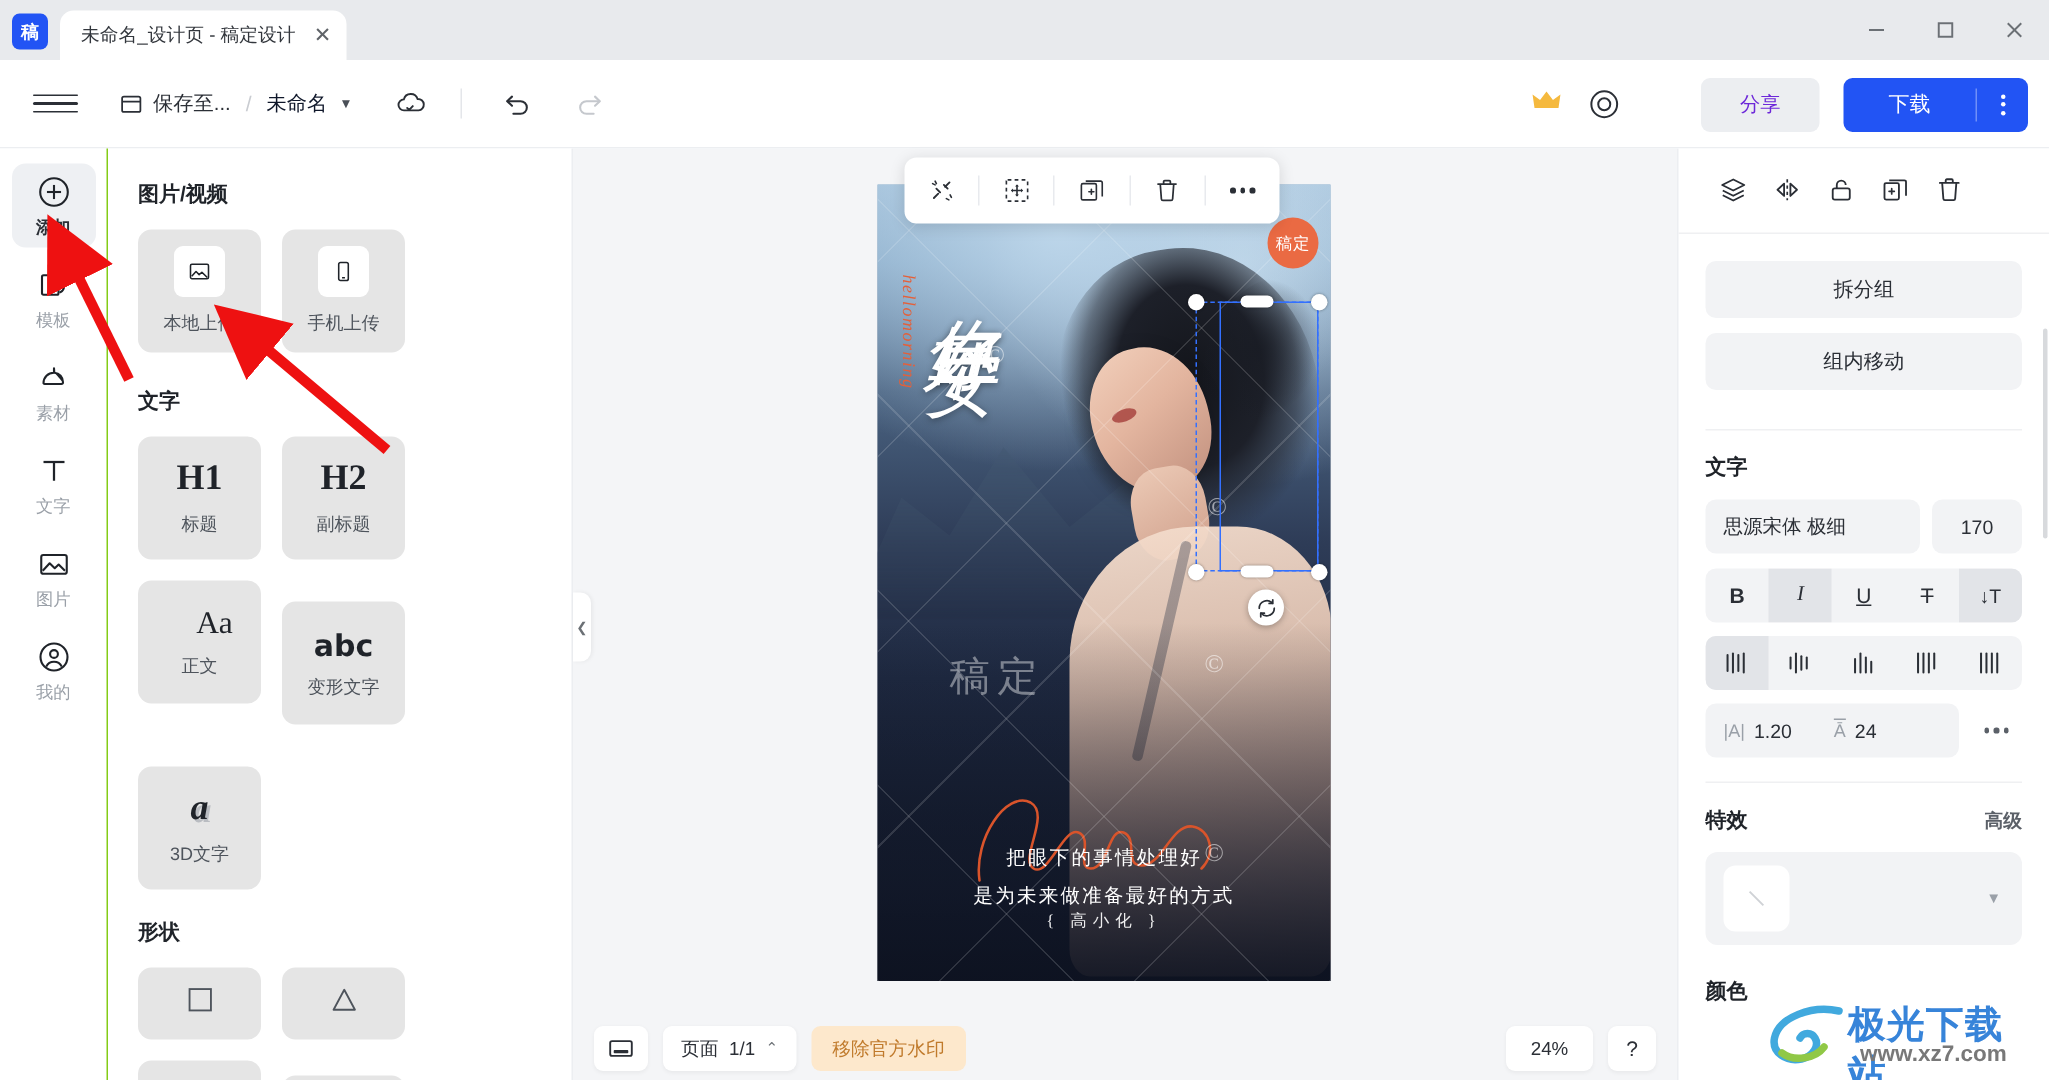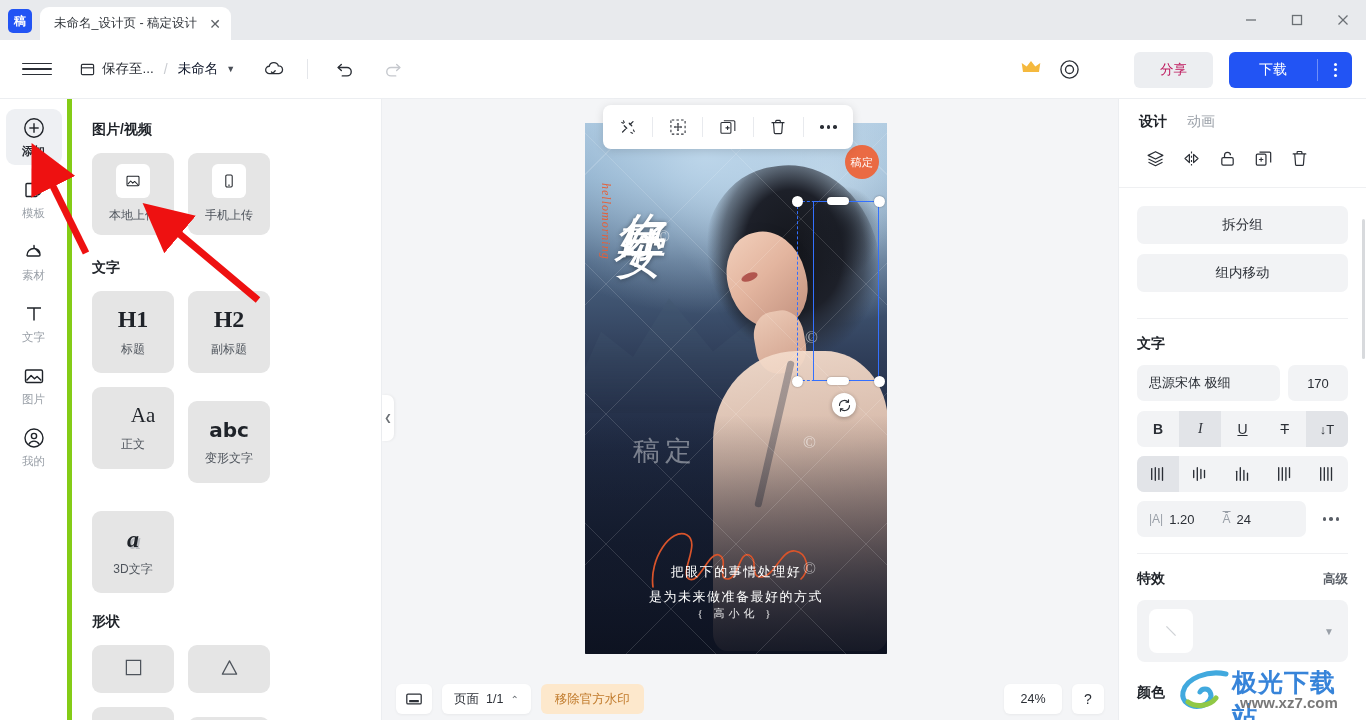--- a/index.html
+++ b/index.html
@@ -71,21 +71,21 @@
   .vdiv { width: 1px; height: 20px; background: #e4e6ea; margin: 0 22px; }
   .icon-btn { width: 30px; height: 30px; display: flex; align-items: center;
               justify-content: center; cursor: pointer; }
   .header-right {
     position: absolute; right: 14px; top: 0; height: 59px;
     display: flex; align-items: center; gap: 0;
   }
   .crown { font-size: 17px; margin-right: 18px; cursor: pointer; }
   .copy-ic { margin-right: 22px; cursor: pointer; display: flex; }
   .btn-share {
-    background: #eceef1; color: #be185d; border: none;
+    background: #eceef1; color: #6d28d9; border: none;
     height: 36px; padding: 0 26px; border-radius: 6px;
     font-size: 13.5px; cursor: pointer; font-family: inherit; margin-left: 32px;
   }
   .btn-download-wrap {
     margin-left: 16px; display: flex; align-items: stretch;
     background: #2254f4; border-radius: 6px; height: 36px; overflow: hidden;
   }
   .btn-download {
     background: transparent; color: #fff; border: none;
     padding: 0 30px; font-size: 14px; cursor: pointer;
@@ -94,21 +94,21 @@
   .dl-sep { width: 1px; background: rgba(255,255,255,.35); margin: 7px 0; }
   .dl-more {
     width: 34px; display: flex; align-items: center; justify-content: center;
     color: #fff; cursor: pointer; flex-direction: column; gap: 2.5px;
   }
   .dl-more i { width: 3px; height: 3px; border-radius: 50%; background: #fff; display: block; }
 
   
   .rail {
     position: absolute; top: 99px; left: 0; width: 72px; height: 621px;
-    background: #fff; border-right: 5px solid #84cc16;
+    background: #fff; border-right: 1px solid #84cc16;
     padding-top: 10px;
   }
   .rail-item {
     width: 56px; margin: 0 auto 6px; height: 56px; border-radius: 9px;
     display: flex; flex-direction: column; align-items: center;
     justify-content: center; gap: 4px; cursor: pointer;
   }
   .rail-item.active { background: #eef0f3; }
   .rail-label { font-size: 11.5px; color: #9aa0a8; }
   .rail-item.active .rail-label { color: #2b2f36; font-weight: bold; }
@@ -773,24 +773,20 @@
       <span style="font-size:10px;color:#6b7075;">⌃</span>
     </div>
     <div class="bb-wm">移除官方水印</div>
     <div class="bb-right">
       <div class="bb-zoom">24%</div>
       <div class="bb-help">?</div>
     </div>
   </div>
 
   <div class="rpanel">
-    <div class="rp-tabs">
-      <div class="rp-tab active">设计</div>
-      <div class="rp-tab">动画</div>
-    </div>
     <div class="rp-icons">
       <div class="rp-ic">
         <svg width="21" height="21" viewBox="0 0 24 24">
             <path d="M12 4.2 3.6 8.4 12 12.6l8.4-4.2z" fill="none" stroke="#2b2f36" stroke-width="1.4" stroke-linejoin="round"></path>
             <path d="M4 12.6 12 16.6l8-4" fill="none" stroke="#2b2f36" stroke-width="1.4" stroke-linejoin="round"></path>
             <path d="M4 16.2 12 20.2l8-4" fill="none" stroke="#2b2f36" stroke-width="1.4" stroke-linejoin="round"></path>
           </svg>
       </div>
       <div class="rp-ic">
         <svg width="21" height="21" viewBox="0 0 24 24">

